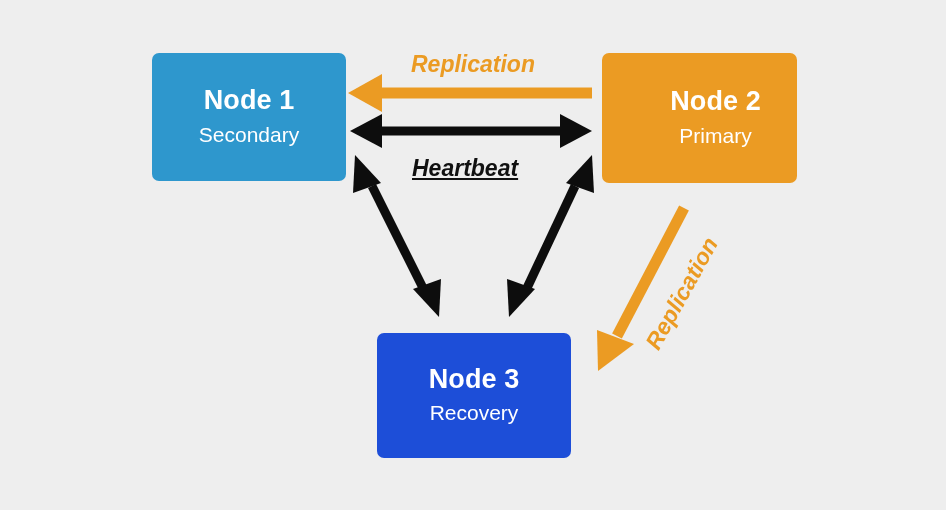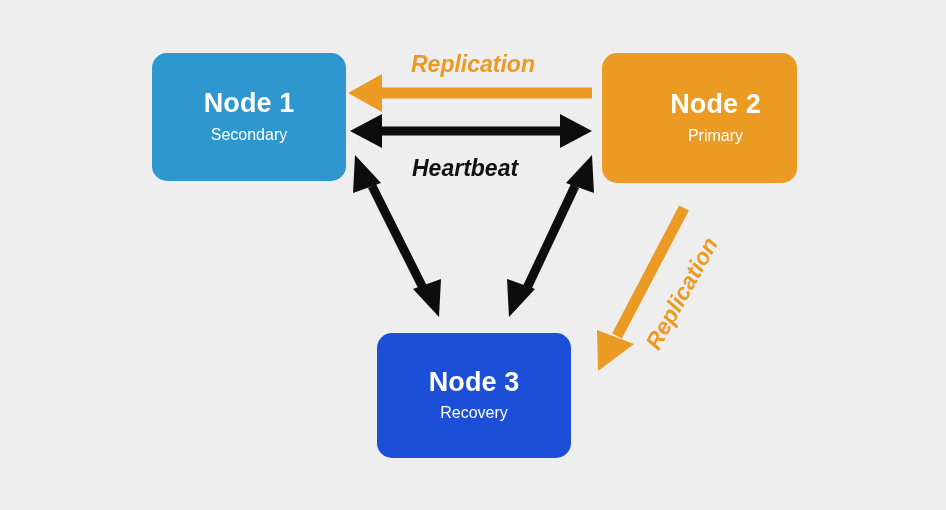--- a/index.html
+++ b/index.html
@@ -21,36 +21,36 @@
   }
   #arrow-layer {
     position: absolute;
     left: 0;
     top: 0;
     width: 946px;
     height: 510px;
   }
   .node {
     position: absolute;
-    border-radius: 15px;
+    border-radius: 7px;
     display: flex;
     flex-direction: column;
     align-items: center;
     justify-content: center;
     color: #ffffff;
     box-sizing: border-box;
   }
   .node-title {
     font-size: 27px;
     font-weight: bold;
     line-height: 1.1;
     letter-spacing: 0.1px;
   }
   .node-sub {
-    font-size: 16px;
+    font-size: 21px;
     font-weight: normal;
     line-height: 1.25;
     margin-top: 6px;
   }
   #node-1 {
     left: 152px;
     top: 53px;
     width: 194px;
     height: 128px;
     background: #2e97cd;
@@ -80,20 +80,21 @@
     left: 411px;
     top: 51px;
     font-size: 23px;
     color: #eb9b23;
   }
   #label-heartbeat {
     left: 412px;
     top: 155px;
     font-size: 23px;
     color: #111111;
+    text-decoration: underline;
   }
   #label-replication-diag {
     left: 620px;
     top: 280px;
     font-size: 23px;
     color: #eb9b23;
     transform: rotate(-61deg);
     transform-origin: center center;
   }
 </style>

